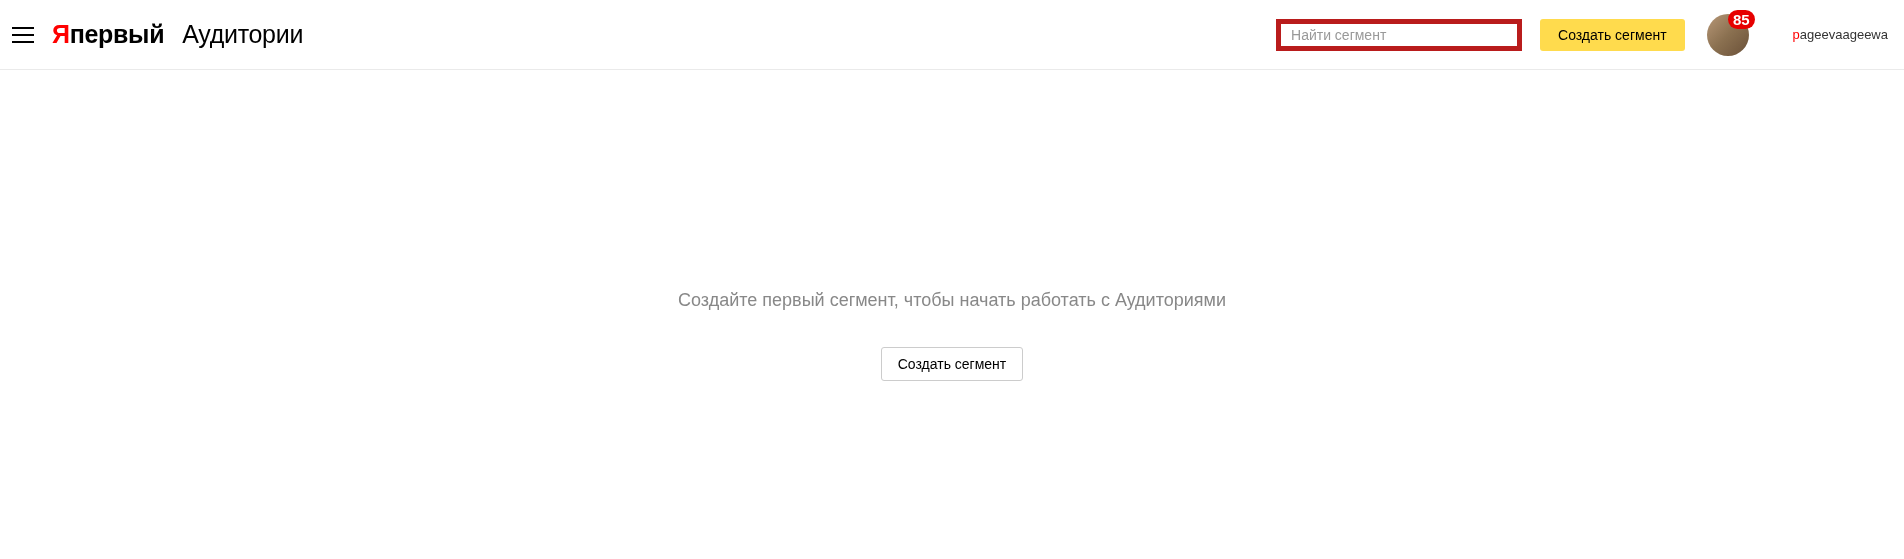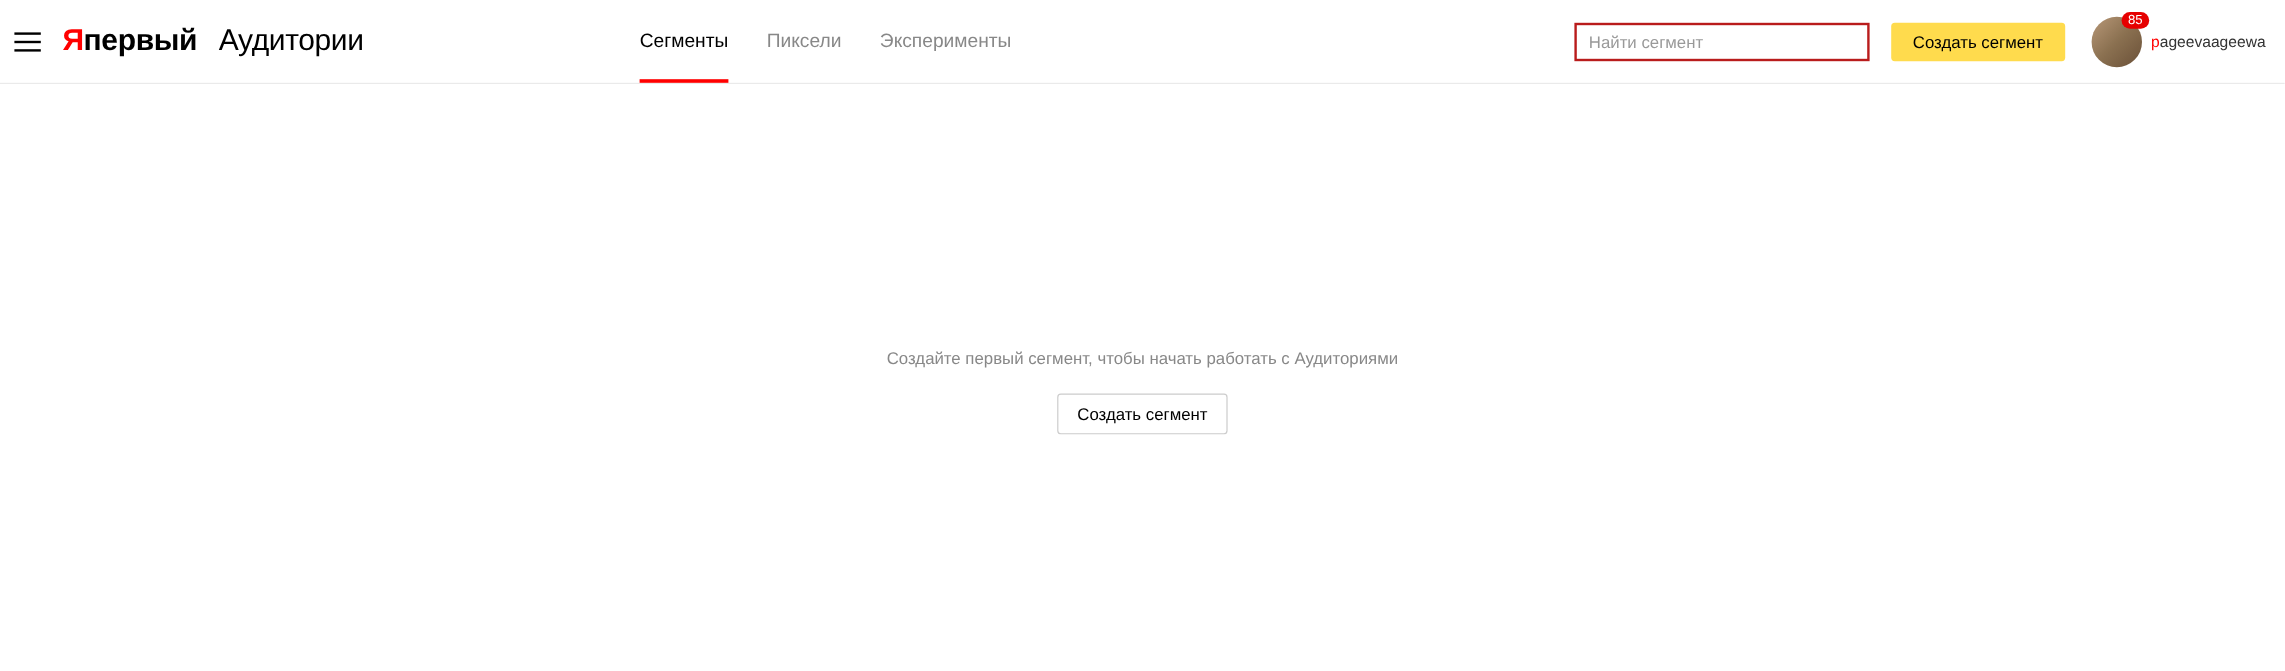--- a/index.html
+++ b/index.html
@@ -82,21 +82,21 @@
     right: 0;
     height: 3px;
     background: #ff0000;
   }
   .spacer {
     flex: 1;
   }
   .search-input {
     width: 246px;
     height: 32px;
-    border: 2px solid #b91c1c;
+    border: 5px solid #b91c1c;
     padding: 0 10px;
     font-size: 14px;
     color: #333;
     outline: none;
     margin-right: 18px;
   }
   .search-input::placeholder {
     color: #999;
   }
   .create-btn {
@@ -122,48 +122,49 @@
     background: linear-gradient(135deg, #b89878 0%, #8a7050 50%, #6a5038 100%);
     position: relative;
     margin-right: 8px;
   }
   .avatar-badge {
     position: absolute;
     top: -4px;
     right: -6px;
     background: #e60000;
     color: #fff;
-    font-size: 11px;
-    font-weight: normal;
+    font-size: 15px;
+    font-weight: bold;
     border-radius: 10px;
     padding: 1px 5px;
     min-width: 18px;
   }
   .username {
     font-size: 13px;
     color: #333;
+    margin-left: 36px;
   }
   .username .first-letter {
     color: #ff0000;
   }
 
   .main {
     text-align: center;
     padding-top: 220px;
   }
   .empty-title {
     font-size: 28px;
     color: #a0a0a0;
     font-weight: 400;
     margin-bottom: 16px;
   }
   .empty-sub {
-    font-size: 14px;
+    font-size: 18px;
     color: #888;
-    margin-bottom: 22px;
+    margin-bottom: 36px;
   }
   .empty-btn {
     background: #fff;
     border: 1px solid #ccc;
     height: 34px;
     padding: 0 16px;
     font-size: 14px;
     color: #000;
     cursor: pointer;
     border-radius: 3px;
@@ -178,31 +179,20 @@
       <span></span>
       <span></span>
   </div>
 
   <div class="logo">
     <span class="ya">Я</span>
       <span class="ndex">первый</span>
     <span class="aud">Аудитории</span>
   </div>
 
-  <div class="tabs">
-    <div class="tab active">
-      <span>Сегменты</span>
-    </div>
-    <div class="tab">
-      <span>Пиксели</span>
-    </div>
-    <div class="tab">
-      <span>Эксперименты</span>
-    </div>
-  </div>
 
   <div class="spacer"></div>
 
   <input class="search-input" type="text" placeholder="Найти сегмент" style="">
 
   <button class="create-btn">Создать сегмент</button>
 
   <div class="user-block">
     <div class="avatar">
       <div class="avatar-badge">85</div>

